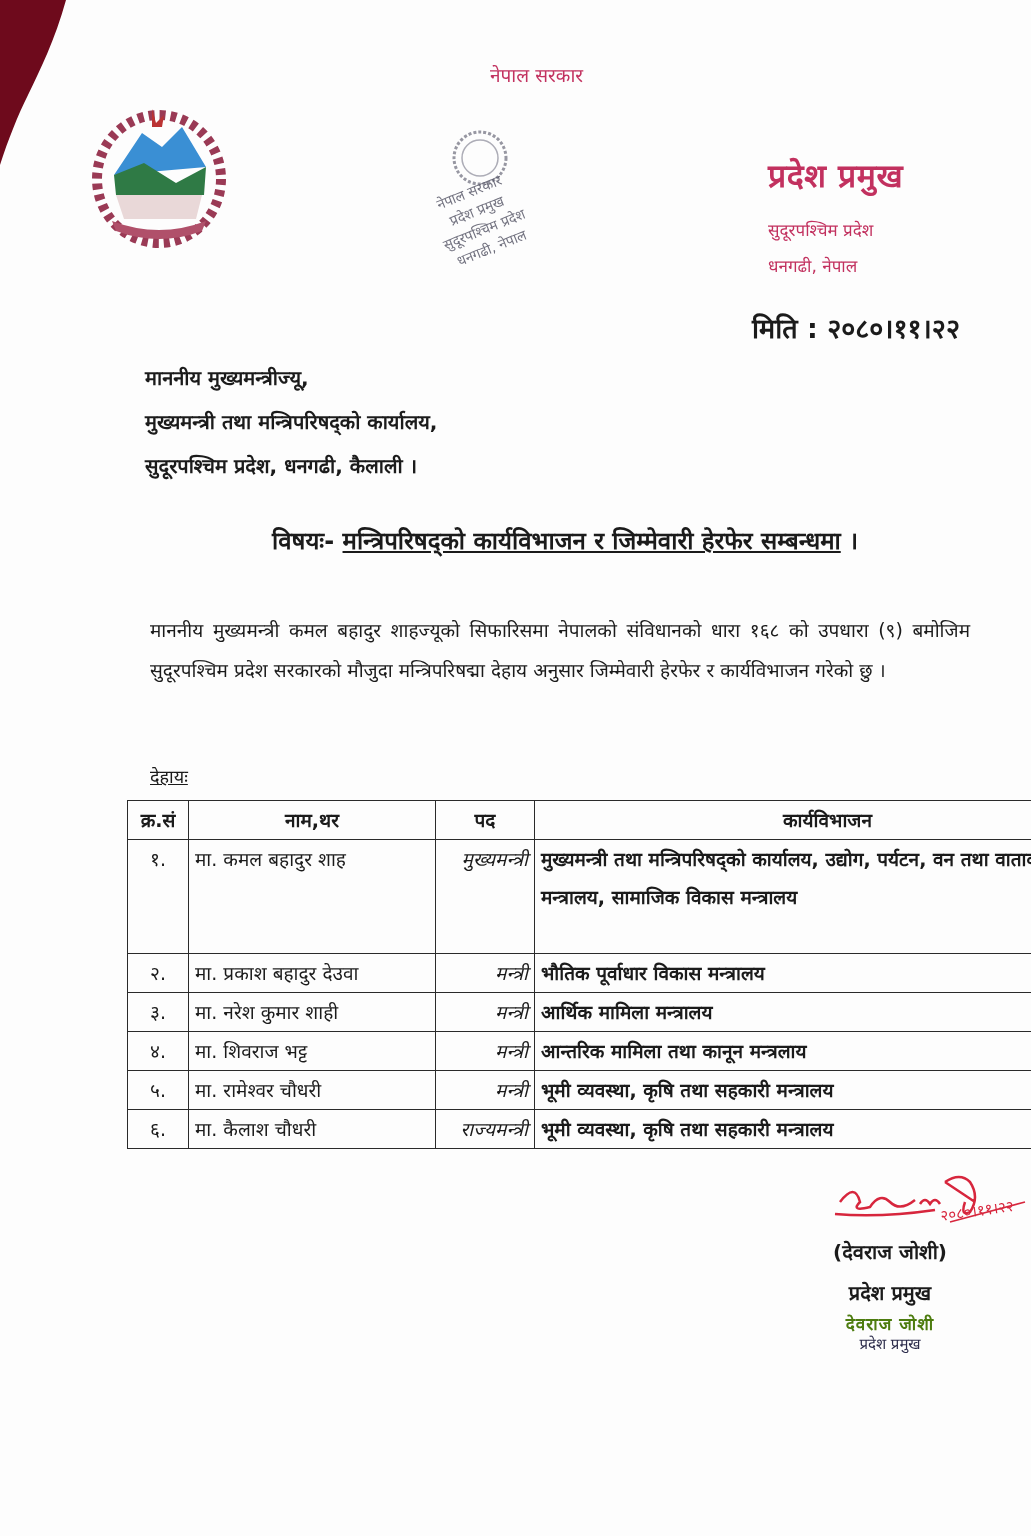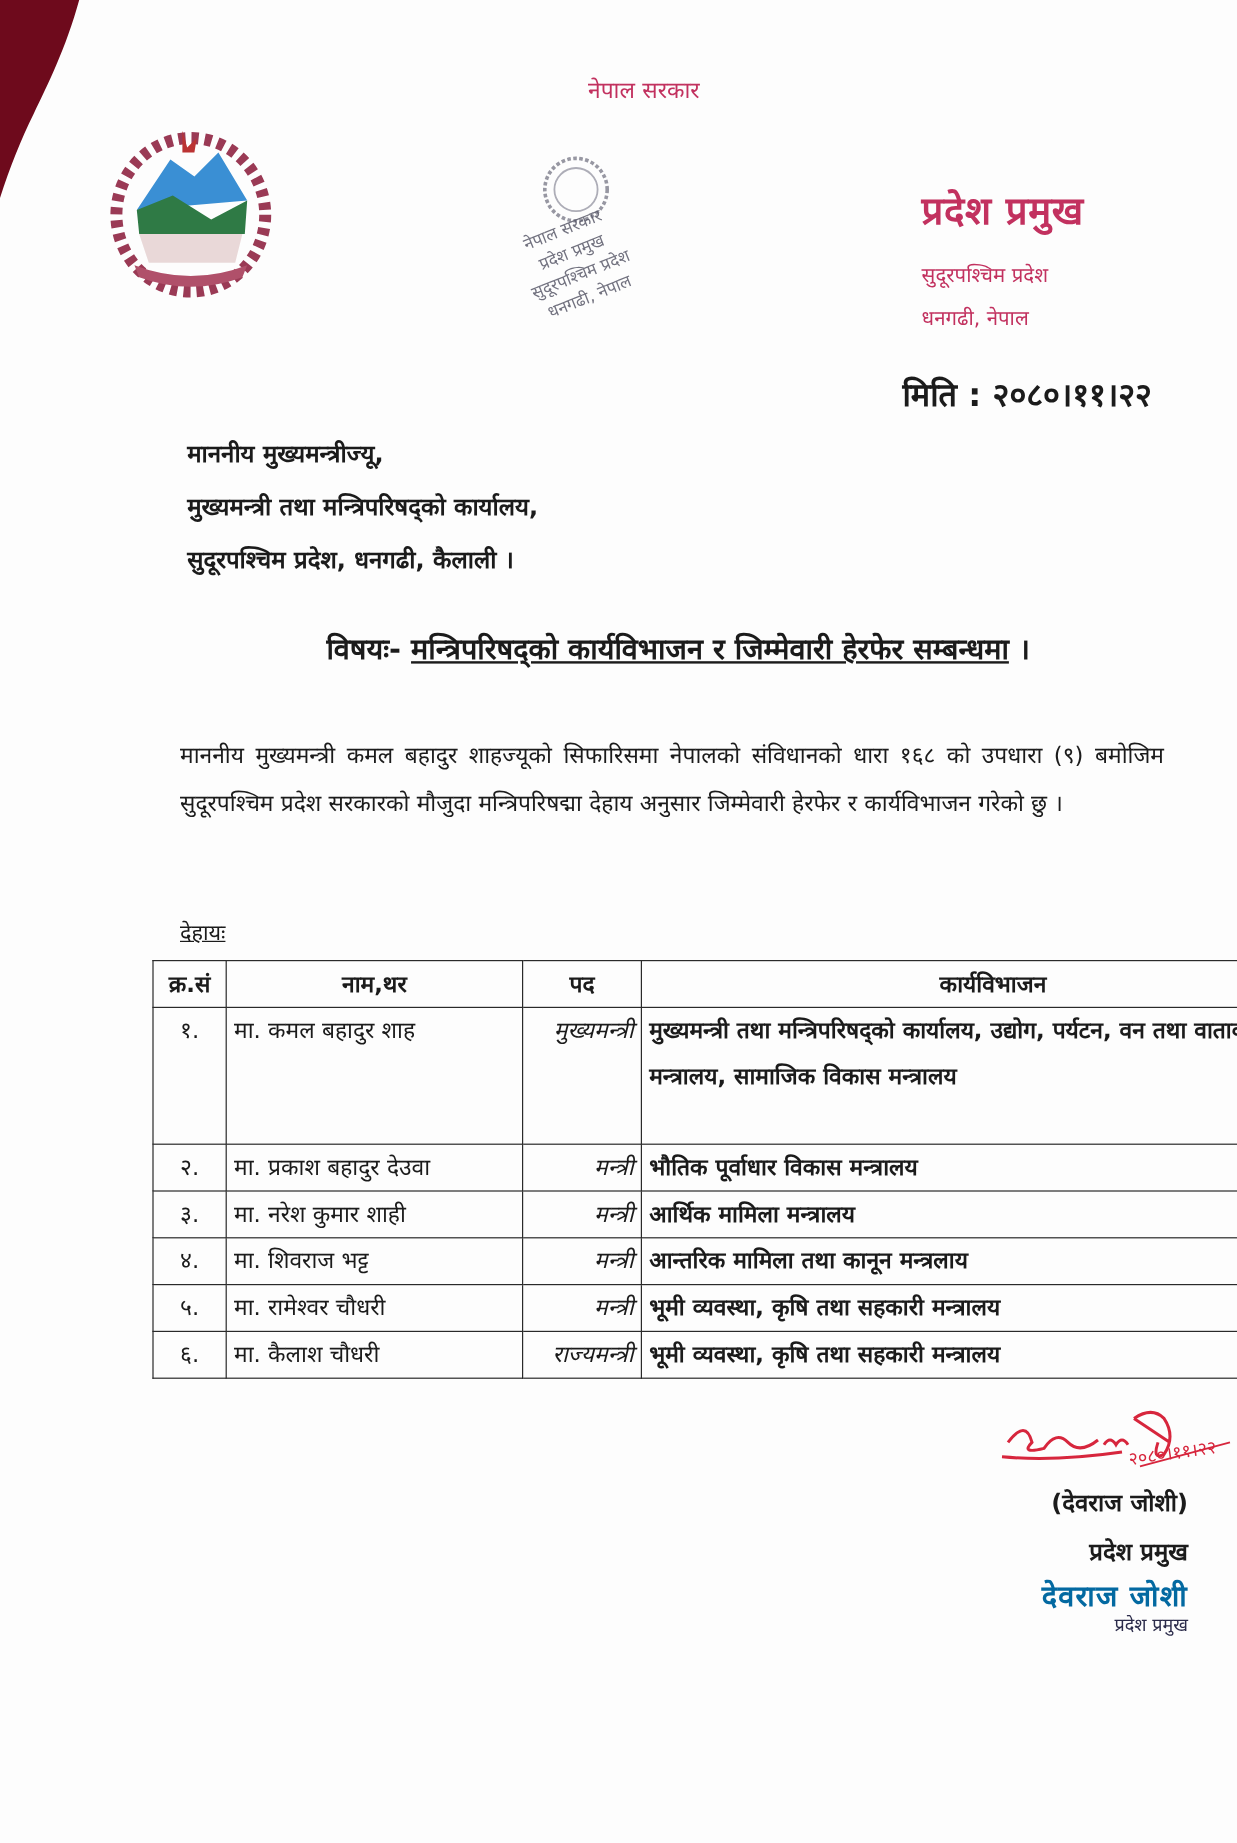--- a/index.html
+++ b/index.html
@@ -14,45 +14,45 @@
   }
   .abs { position: absolute; }
   .pink { color: #c2315f; }
   .gov-title { left: 490px; top: 62px; font-size: 19px; }
   .emblem { left: 84px; top: 103px; width: 150px; height: 148px; }
   .stamp { left: 405px; top: 128px; width: 190px; height: 160px; }
   .stamp-lines { position:absolute; left:32px; top:52px; transform: rotate(-22deg); font-size: 14px; color:#5a5a6a; line-height: 20px; text-align:center; opacity:0.85; }
   .office-title { left: 768px; top: 153px; font-size: 32px; font-weight: bold; letter-spacing: 0.5px; }
   .office-sub { left: 768px; top: 212px; font-size: 17px; line-height: 36px; }
   .date { left: 752px; top: 309px; font-size: 27px; font-weight: bold; }
-  .addr { left: 145px; top: 356px; font-size: 20px; font-weight: bold; line-height: 44px; margin-left: 11px; }
+  .addr { left: 145px; top: 356px; font-size: 20px; font-weight: bold; line-height: 44px; }
   .subject { left: 272px; top: 523px; font-size: 24px; font-weight: bold; }
   .subject .u { text-decoration: underline; }
   .body-para { left: 150px; top: 610px; width: 820px; font-size: 19px; line-height: 40px; text-align: justify; }
   .dehay { left: 150px; top: 764px; font-size: 18px; text-decoration: underline; }
   table.alloc {
     position: absolute; left: 127px; top: 800px; width: 994px;
     border-collapse: collapse; font-size: 19px;
   }
   table.alloc th, table.alloc td {
     border: 1.5px solid #2a2a2a; padding: 0 6px; vertical-align: top;
   }
   table.alloc th { height: 38px; font-weight: bold; text-align: center; vertical-align: middle; }
   table.alloc td { height: 38px; line-height: 38px; }
   table.alloc tr.tall td { height: 113px; }
   td.sn { width: 48px; text-align: center; }
   td.nm { width: 234px; }
   td.ps { width: 86px; text-align: right; font-style: italic; }
   td.pf { text-align: left; font-weight: bold; }
   td.pf.multi { line-height: 38px; }
   .sig { left: 820px; top: 1172px; width: 210px; height: 70px; }
-  .sig-block { left: 790px; top: 1238px; width: 200px; text-align: right; }
+  .sig-block { left: 790px; top: 1238px; width: 200px; text-align: center; }
   .sig-name { font-size: 20px; font-weight: bold; }
   .sig-title { font-size: 20px; font-weight: bold; margin-top: 14px; }
-  .seal-name { font-size: 24px; font-weight: bold; color: #0369a1; margin-top: 6px; letter-spacing: 1px; }
+  .seal-name { font-size: 17px; font-weight: bold; color: #4d7c0f; margin-top: 6px; letter-spacing: 1px; }
   .seal-title { font-size: 15px; color: #2b2b4a; margin-top: -2px; }
 </style>
 </head>
 <body>
 
 <svg class="corner" viewBox="0 0 70 170">
   <path d="M0 0 L66 0 C55 40 40 70 28 95 C18 115 8 140 0 165 Z" fill="#6e0a1c"></path>
 </svg>
 
 <div class="abs gov-title pink">नेपाल सरकार</div>

